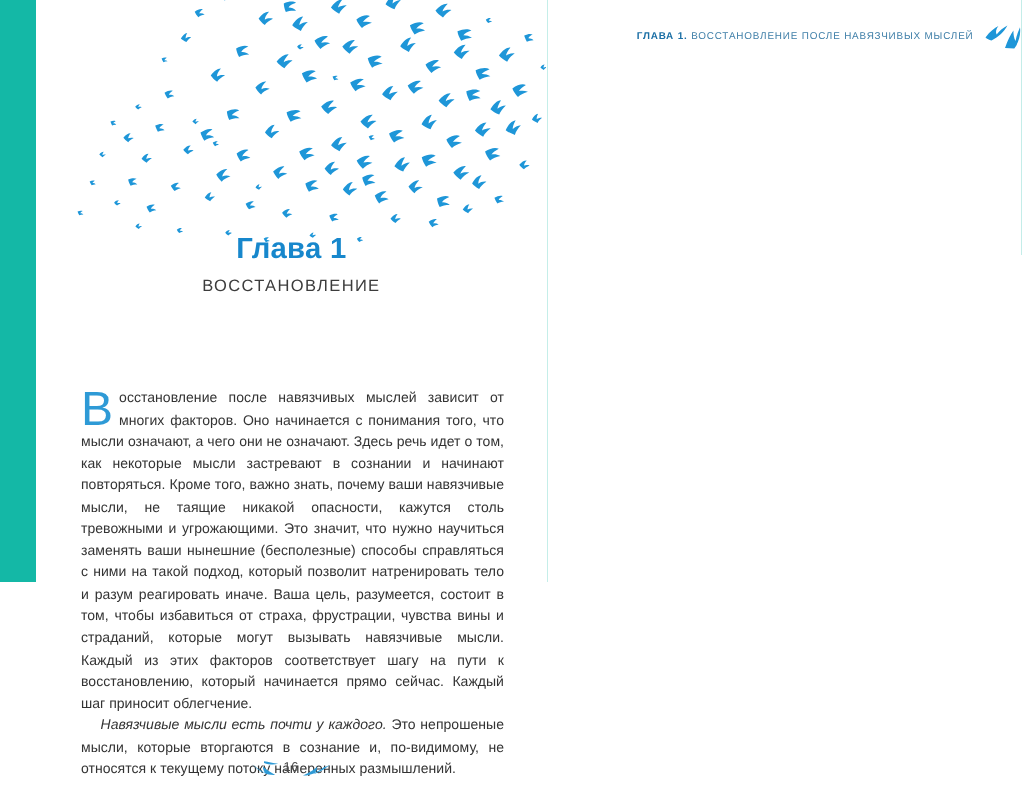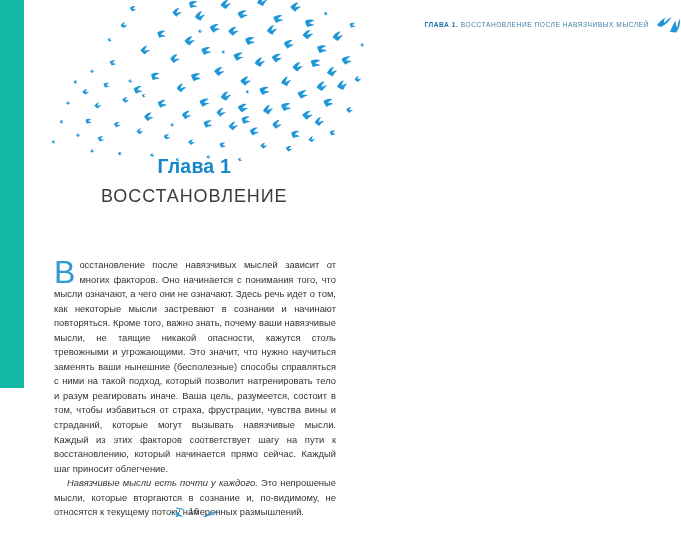--- a/index.html
+++ b/index.html
@@ -58,21 +58,21 @@
   }
   .chapter-number {
     font-size: 19.5px;
     font-weight: bold;
     color: #1787cc;
     letter-spacing: .2px;
     line-height: 1.1;
     margin: 0 0 7px 0;
   }
   .chapter-title {
-    font-size: 18px;
+    font-size: 11px;
     color: #3c3c3c;
     letter-spacing: .9px;
     line-height: 1.34;
     margin: 0;
     font-weight: normal;
   }
 
   
   .body-col {
     position: absolute;

